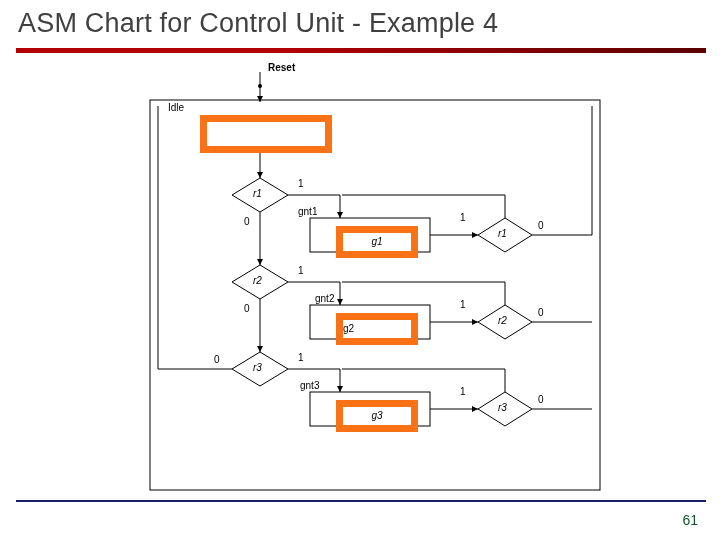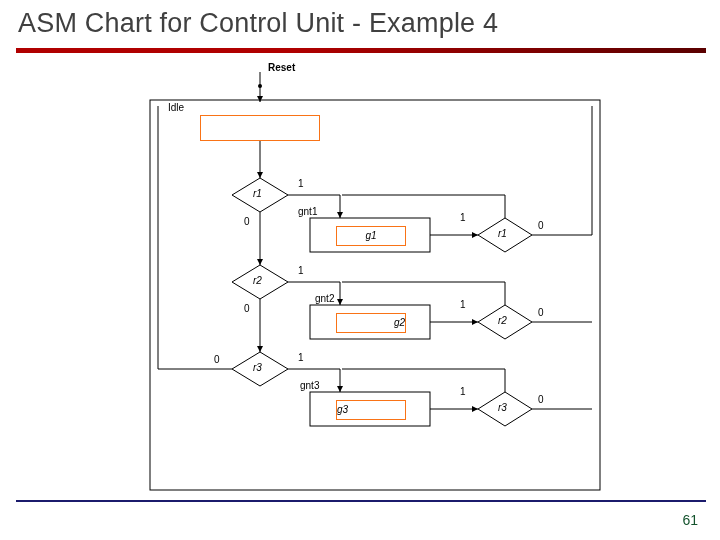--- a/index.html
+++ b/index.html
@@ -2,21 +2,21 @@
 <html><head>
 <meta charset="utf-8">
 <style>
   html,body{margin:0;padding:0;width:720px;height:540px;background:#fff;font-family:Arial,Helvetica,sans-serif;position:relative}
   .title{position:absolute;left:18px;top:8px;font-size:27px;color:#404040;letter-spacing:.2px}
   .redbar{position:absolute;left:16px;top:48px;width:690px;height:5px;background:linear-gradient(to right,#b00000 0%,#b00000 40%,#5a0000 100%)}
   .bluebar{position:absolute;left:16px;top:500px;width:690px;height:2px;background:#1b1b6c}
   .pgnum{position:absolute;right:22px;top:512px;font-size:14px;color:#14532d}
   .stage{position:absolute;left:140px;top:60px;width:470px;height:435px}
   .elem{position:absolute;font-size:10px;color:#000}
-  .box{border:1px solid #f97316;background:#fff}
+  .box{border:7px solid #f97316;background:#fff}
   svg{position:absolute;left:0;top:0}
 </style>
 </head>
 <body>
 
 <div class="title">ASM Chart for Control Unit - Example 4</div>
 <div class="redbar"></div>
 <div class="bluebar"></div>
 <div class="pgnum">61</div>
 
@@ -97,27 +97,27 @@
 
   <div class="elem box" style="left:196px;top:166px;width:68px;height:18px;text-align:center;font-style:italic;line-height:18px">g1</div>
   <div class="elem" style="left:358px;top:168px;font-style:italic">r1</div>
   <div class="elem" style="left:320px;top:152px">1</div>
   <div class="elem" style="left:398px;top:160px">0</div>
 
   <div class="elem" style="left:113px;top:215px;font-style:italic">r2</div>
   <div class="elem" style="left:158px;top:205px">1</div>
   <div class="elem" style="left:104px;top:243px">0</div>
   <div class="elem" style="left:175px;top:233px">gnt2</div>
-  <div class="elem box" style="left:196px;top:253px;width:68px;height:18px;text-align:right;font-style:italic;line-height:18px">g2</div>
+  <div class="elem box" style="left:196px;top:253px;width:68px;height:18px;text-align:left;line-height:18px">g2</div>
   <div class="elem" style="left:358px;top:255px;font-style:italic">r2</div>
   <div class="elem" style="left:320px;top:239px">1</div>
   <div class="elem" style="left:398px;top:247px">0</div>
 
   <div class="elem" style="left:113px;top:302px;font-style:italic">r3</div>
   <div class="elem" style="left:158px;top:292px">1</div>
   <div class="elem" style="left:74px;top:294px">0</div>
   <div class="elem" style="left:160px;top:320px">gnt3</div>
-  <div class="elem box" style="left:196px;top:340px;width:68px;height:18px;font-style:italic;line-height:18px">g3</div>
+  <div class="elem box" style="left:196px;top:340px;width:68px;height:18px;text-align:center;font-style:italic;line-height:18px">g3</div>
   <div class="elem" style="left:358px;top:342px;font-style:italic">r3</div>
   <div class="elem" style="left:320px;top:326px">1</div>
   <div class="elem" style="left:398px;top:334px">0</div>
 
 </div>
 
 </body></html>

